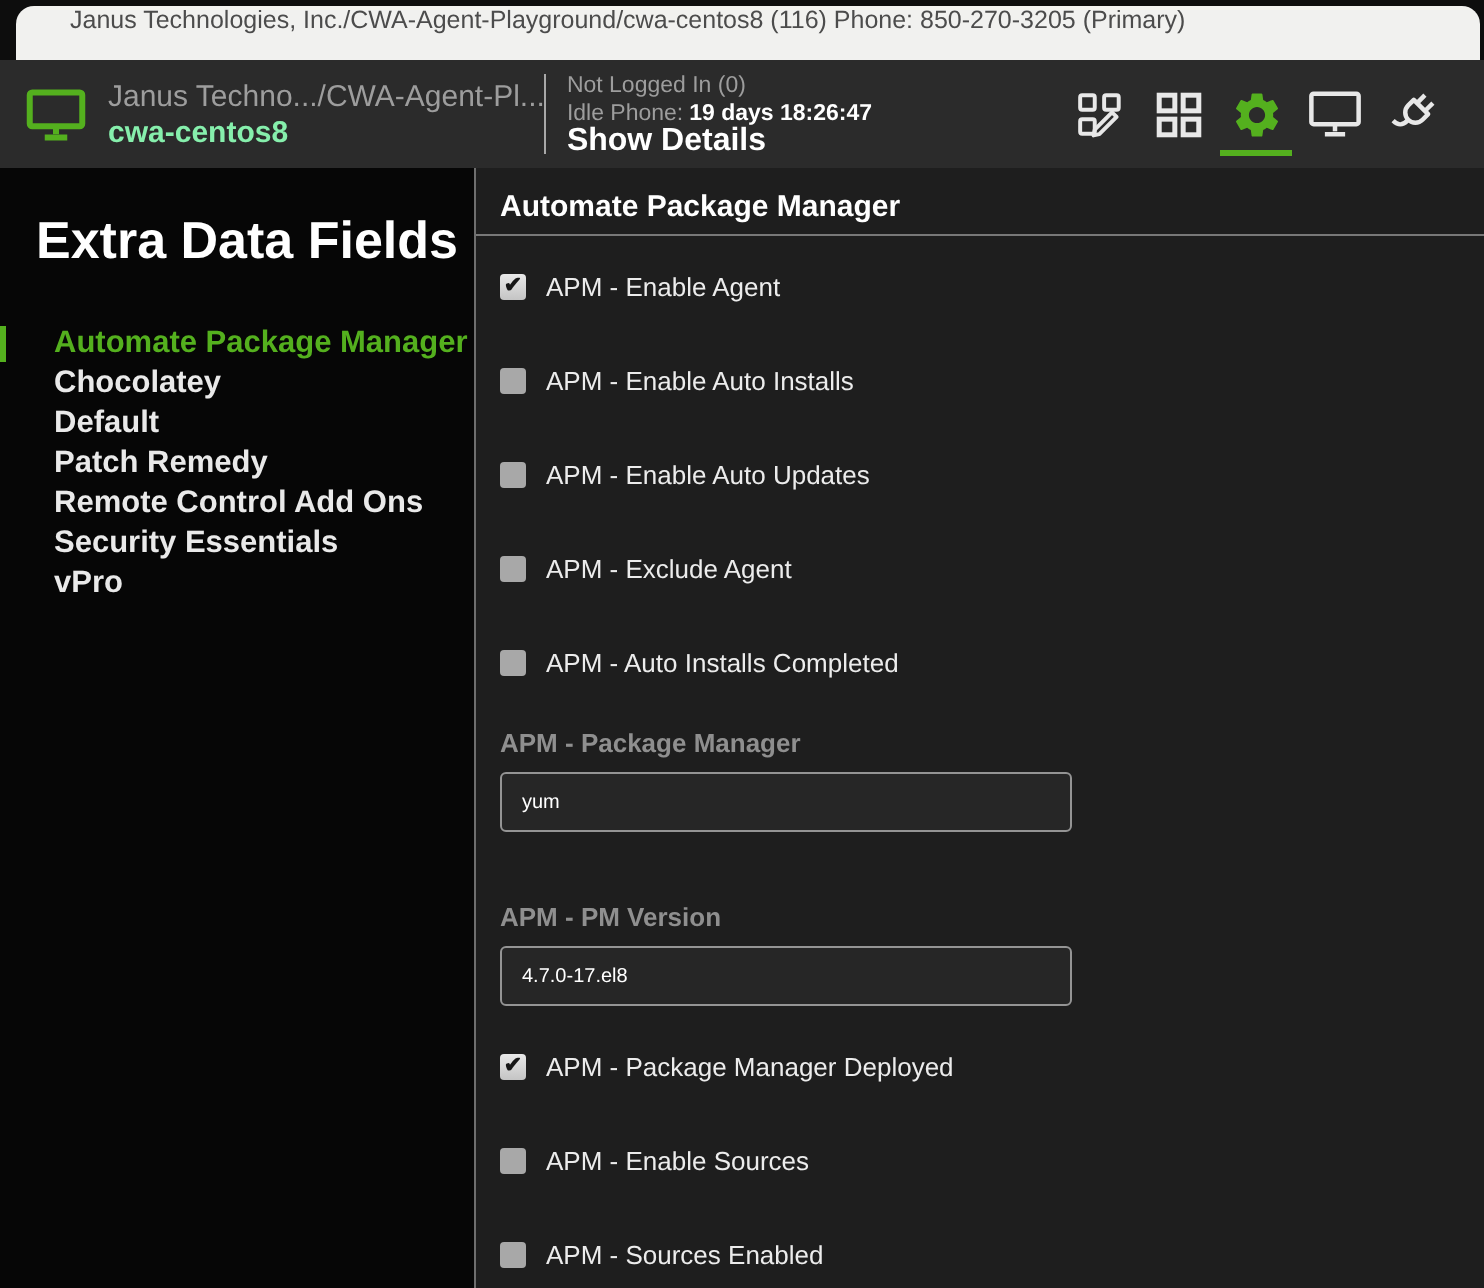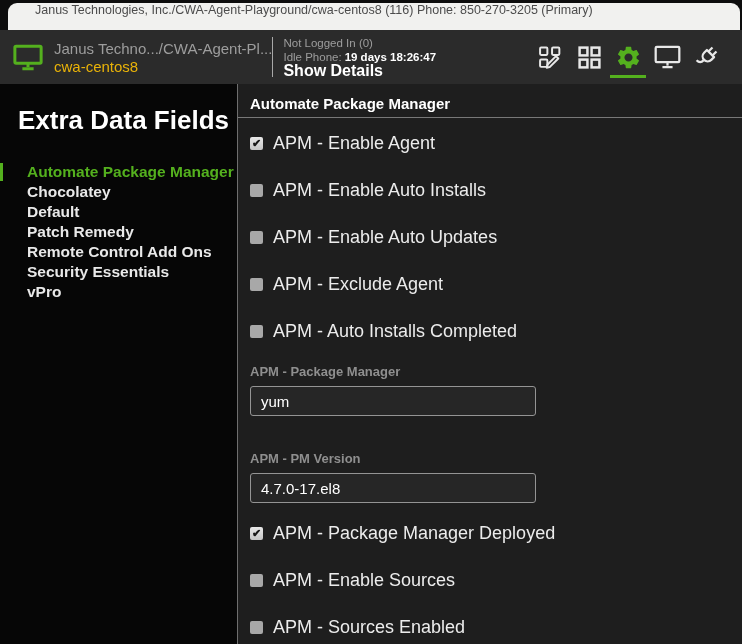--- a/index.html
+++ b/index.html
@@ -17,21 +17,21 @@
     height:27px; background:#f1f1ef; border-radius:9px 9px 0 0;
     display:flex; align-items:flex-start; padding-left:27px;
   }
   .titlebar-text { font-size:12.5px; color:#4c4c4c; white-space:nowrap; }
 
   
   .appheader { height:54px; background:#2b2b2b; display:flex; align-items:stretch; }
   .agent-block { flex:0 0 237px; display:flex; align-items:center; padding-left:13px; }
   .computer-icon-wrap { margin-right:11px; display:flex; }
   .agent-breadcrumb { color:#9d9d9d; font-size:15px; white-space:nowrap; }
-  .agent-name { color:#eab308; font-size:15px; font-weight:normal; margin-top:1px; }
+  .agent-name { color:#86efac; font-size:15px; font-weight:bold; margin-top:1px; }
   .header-divider { width:1px; background:#a8a8a8; margin:7px 0; }
   .status-block { flex:1; padding:6px 0 0 10px; font-size:11.5px; line-height:14px; }
   .status-dim { color:#9d9d9d; }
   .status-strong { color:#ffffff; font-weight:bold; margin-left:3px; }
   .show-details { color:#ffffff; font-weight:bold; font-size:16px; cursor:pointer; display:inline-block; }
 
   .header-icons { display:flex; align-items:center; gap:7px; padding-right:20px; }
   .hicon {
     background:none; border:none; padding:0; margin:0; cursor:pointer;
     width:32px; height:48px; display:flex; align-items:center; justify-content:center;
@@ -73,27 +73,27 @@
   .check-row { display:flex; align-items:center; height:14px; }
   .checkbox {
     width:13px; height:13px; flex:0 0 13px; border-radius:2px;
     background:#a8a8a8; position:relative; cursor:pointer;
   }
   .checkbox[data-checked="true"] { background:linear-gradient(#e9e9e9,#c4c4c4); }
   .checkbox[data-checked="true"]::after {
     content:"\2714"; position:absolute; inset:0; text-align:center;
     font-size:11px; line-height:13px; color:#161616; font-weight:bold;
   }
-  .check-label { color:#ececec; font-size:18px; margin-left:10px; white-space:nowrap; }
+  .check-label { color:#ececec; font-size:13px; margin-left:10px; white-space:nowrap; }
 
   .field-label { color:#8f8f8f; font-size:13px; font-weight:bold; height:14px; line-height:14px; }
   .text-input {
     display:block; width:286px; height:30px; margin-top:7px;
     background:#262626; border:1px solid #949494; border-radius:3px;
-    color:#ffffff; font-size:15px; padding:0 10px; font-family:inherit;
+    color:#ffffff; font-size:10px; padding:0 10px; font-family:inherit;
   }
 
   .mt18 { margin-top:18px; } .mt33 { margin-top:33px; } .mt27 { margin-top:27px; }
   .mt20 { margin-top:36px; } .mt23 { margin-top:23px; }
 </style>
 </head>
 <body>
 
 <div class="window">
 

